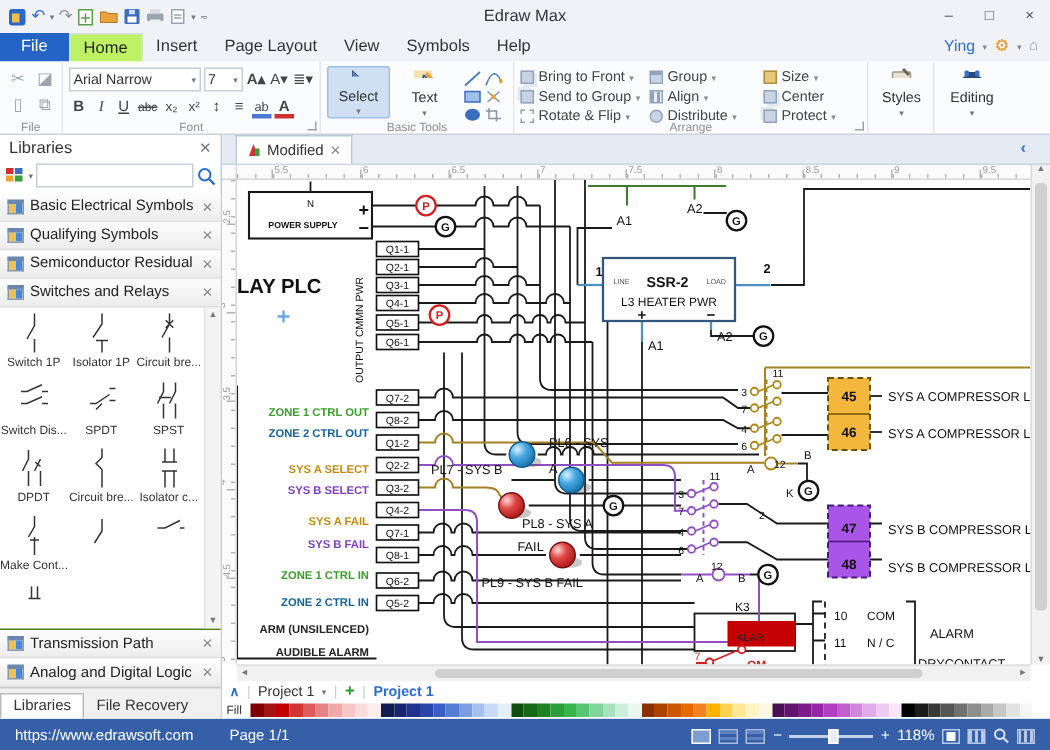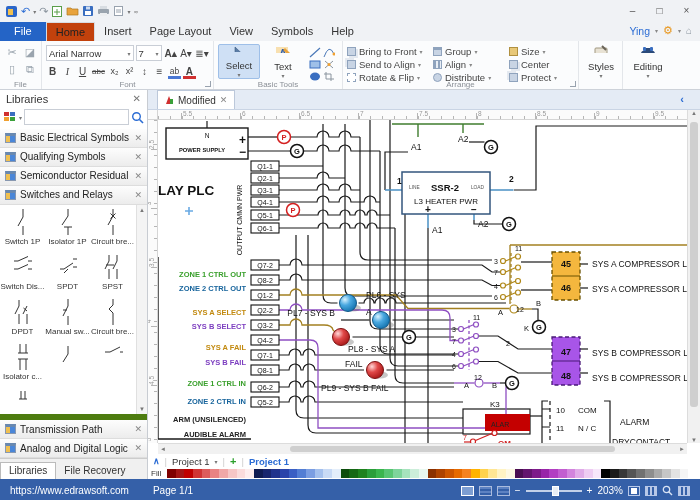--- a/index.html
+++ b/index.html
@@ -11,21 +11,21 @@
 .qat .gi{font-size:11px;color:#2b6cd4;line-height:13px}
 .qat .gi.gray{color:#8a949e}
 .qat .dd{font-size:6px;color:#777}
 .title{position:absolute;left:0;right:0;text-align:center;font-size:11px;color:#333}
 .winctl{margin-left:auto;display:flex;z-index:2}
 .winbtn{width:27px;height:21px;text-align:center;font-size:10px;color:#555;line-height:20px}
 
 .tabrow{height:19px;background:#f0f2f5;display:flex;align-items:flex-end;position:relative}
 .ftab{background:#2464c6;color:#fff;padding:0 14px;height:19px;line-height:19px;font-size:11px}
 .rtab{padding:0 9px;height:19px;line-height:18px;font-size:11px;color:#333}
-.rtab.active{background:#c2410c;border:1px solid #d8dce2;border-bottom:none;color:#222}
+.rtab.active{background:#bef264;border:1px solid #d8dce2;border-bottom:none;color:#222}
 .userchip{position:absolute;right:8px;top:2px;display:flex;gap:5px;align-items:center;font-size:10.5px}
 .userchip .name{color:#2b6cd4}
 .userchip .dd{font-size:6px;color:#888}
 .userchip .gear{color:#e8971e;font-size:11px}
 .userchip .home{color:#8a949e;font-size:10px}
 
 .ribbon{height:49px;background:#fbfcfd;border-bottom:1px solid #cdd2d9;display:flex;position:relative}
 .rgroup{position:relative;height:100%;border-right:1px solid #e3e6ea;padding:3px 4px 11px}
 .glabel{position:absolute;bottom:0;left:0;right:0;text-align:center;font-size:8px;color:#8a8f96}
 .dlg{position:absolute;right:2px;bottom:2px;width:6px;height:6px;border-right:1.5px solid #98a2ae;border-bottom:1.5px solid #98a2ae}
@@ -58,21 +58,21 @@
 .main{display:flex;height:389px}
 .sidebar{width:148px;border-right:1px solid #c8ccd2;display:flex;flex-direction:column;background:#fff}
 .sb-head{height:18px;display:flex;align-items:center;padding:0 6px;font-size:11px;color:#333}
 .sb-head .x{margin-left:auto;color:#777;font-size:10px}
 .sb-search{height:21px;display:flex;align-items:center;gap:2px;padding:0 3px 2px}
 .sb-search input{flex:1;height:16px;border:1px solid #c9ced6;font-size:9px;padding:0 3px;min-width:10px}
 .sb-search .dd{font-size:6px;color:#777}
 .sb-group{height:19px;display:flex;align-items:center;gap:4px;background:linear-gradient(#fdfdfd,#ececec);border-bottom:1px solid #ddd;font-size:10px;color:#222;padding:0 5px}
 .sb-group .x{margin-left:auto;color:#888;font-size:9px}
 .g-ic{width:11px;height:10px;background:linear-gradient(90deg,#f0c050 50%,#4a86d8 50%);border:1px solid #8898b0;border-top:3px solid #6888b0}
-.sb-symbols{height:216px;position:relative;overflow:hidden;border-bottom:6px solid #4d7c0f}
+.sb-symbols{height:216px;position:relative;overflow:hidden;border-bottom:1px solid #4d7c0f}
 .sym-grid{position:absolute;left:0;top:2px;width:136px;display:grid;grid-template-columns:45px 45px 45px;row-gap:6px}
 .sym-cell{display:flex;flex-direction:column;align-items:center}
 .sym-cell .lb{font-size:8px;color:#333;white-space:nowrap;overflow:hidden;max-width:45px}
 .sym-rail{position:absolute;right:0;top:0;bottom:0;width:11px;background:#f4f4f4;border-left:1px solid #e0e0e0;font-size:6px;color:#777;text-align:center}
 .sym-rail .ar{height:10px;line-height:10px}
 .sym-rail .dn{position:absolute;bottom:0;left:0;right:0;height:10px;line-height:10px}
 .sb-tabs{height:21px;display:flex;background:#f0f0f0;border-top:1px solid #ccc;align-items:flex-end;margin-top:auto}
 .sb-tab{font-size:10px;padding:2px 8px 3px;color:#333}
 .sb-tab.active{background:#fff;border:1px solid #bbb;border-bottom:none}
 
@@ -145,20 +145,21 @@
           <rect x="3" y="1" width="7" height="3" fill="#d8dde2"></rect>
           <rect x="3" y="8" width="7" height="3" fill="#eceef0"></rect>
         </svg>
       <svg width="11" height="12">
           <rect x="1.5" y="1.5" width="8" height="9" fill="#fff" stroke="#98a2ae"></rect>
           <path d="M3,5 H8 M3,7 H8" stroke="#98a2ae"></path>
         </svg>
       <span class="dd">▾</span>
       <span class="dd">≂</span>
     </div>
+    <div class="title">Edraw Max</div>
     <div class="winctl">
       <div class="winbtn">–</div>
       <div class="winbtn">□</div>
       <div class="winbtn">×</div>
     </div>
   </div>
 
   <div class="tabrow" id="tabrow">
     <div class="ftab">File</div>
     <div class="rtab active">Home</div>
@@ -273,21 +274,21 @@
             <span>Group</span>
             <span class="dd">▾</span>
           </div>
           <div class="arr-item">
             <span class="mini m7"></span>
             <span>Size</span>
             <span class="dd">▾</span>
           </div>
           <div class="arr-item">
             <span class="mini m2"></span>
-            <span>Send to Align</span>
+            <span>Send to Group</span>
             <span class="dd">▾</span>
           </div>
           <div class="arr-item">
             <span class="mini m5"></span>
             <span>Align</span>
             <span class="dd">▾</span>
           </div>
           <div class="arr-item">
             <span class="mini m1"></span>
             <span>Center</span>
@@ -421,35 +422,35 @@
               <div class="lb">SPST</div>
             </div>
             <div class="sym-cell">
               <svg width="24" height="30">
                 <path d="M8,3 V9 L4,17 M8,17 V27 M16,9 L12,17 M16,17 V27 M12.5,11 L16,14" fill="none" stroke="#333" stroke-width="1"></path>
               </svg>
               <div class="lb">DPDT</div>
             </div>
             <div class="sym-cell">
               <svg width="24" height="30">
-                <path d="M12,2 V9 L7,19 M12,19 V28 M7,13 H11" fill="none" stroke="#333" stroke-width="1"></path>
-              </svg>
-              <div class="lb">Manual sw...</div>
-            </div>
-            <div class="sym-cell">
-              <svg width="24" height="30">
                 <path d="M12,2 V8 L8,12 L12,16 M12,16 V28" fill="none" stroke="#333" stroke-width="1"></path>
               </svg>
               <div class="lb">Circuit bre...</div>
             </div>
             <div class="sym-cell">
               <svg width="24" height="30">
                 <path d="M9,2 V11 M15,2 V11 M7,11 H17 M7,17 H17 M9,17 V28 M15,17 V28" fill="none" stroke="#333" stroke-width="1"></path>
               </svg>
               <div class="lb">Isolator c...</div>
+            </div>
+            <div class="sym-cell">
+              <svg width="24" height="30">
+                <path d="M12,2 V9 L8,16 M12,16 V28 M9,18 H15" fill="none" stroke="#333" stroke-width="1"></path>
+              </svg>
+              <div class="lb">Make Cont...</div>
             </div>
             <div class="sym-cell">
               <svg width="24" height="30">
                 <path d="M12,4 V12 L7,20" fill="none" stroke="#333" stroke-width="1"></path>
               </svg>
               <div class="lb"></div>
             </div>
             <div class="sym-cell">
               <svg width="24" height="30">
                 <path d="M4,10 H9 L19,5 M19,10 H22" fill="none" stroke="#333" stroke-width="1"></path>
@@ -994,21 +995,21 @@
     <span>Page 1/1</span>
     <div class="sb-right">
       <span class="vic sel"></span>
       <span class="vic"></span>
       <span class="vic"></span>
       <span>−</span>
       <span class="sl-track">
           <span class="sl-thumb"></span>
         </span>
       <span>+</span>
-      <span>203%</span>
+      <span>118%</span>
       <span class="st-ic a"></span>
       <span class="st-ic b"></span>
       <svg width="11" height="11">
           <circle cx="4.5" cy="4.5" r="3.2" fill="none" stroke="#d8e2f4" stroke-width="1.3"></circle>
           <path d="M7,7 L10,10" stroke="#d8e2f4" stroke-width="1.4"></path>
         </svg>
       <span class="st-ic b"></span>
     </div>
   </div>
 </div>

